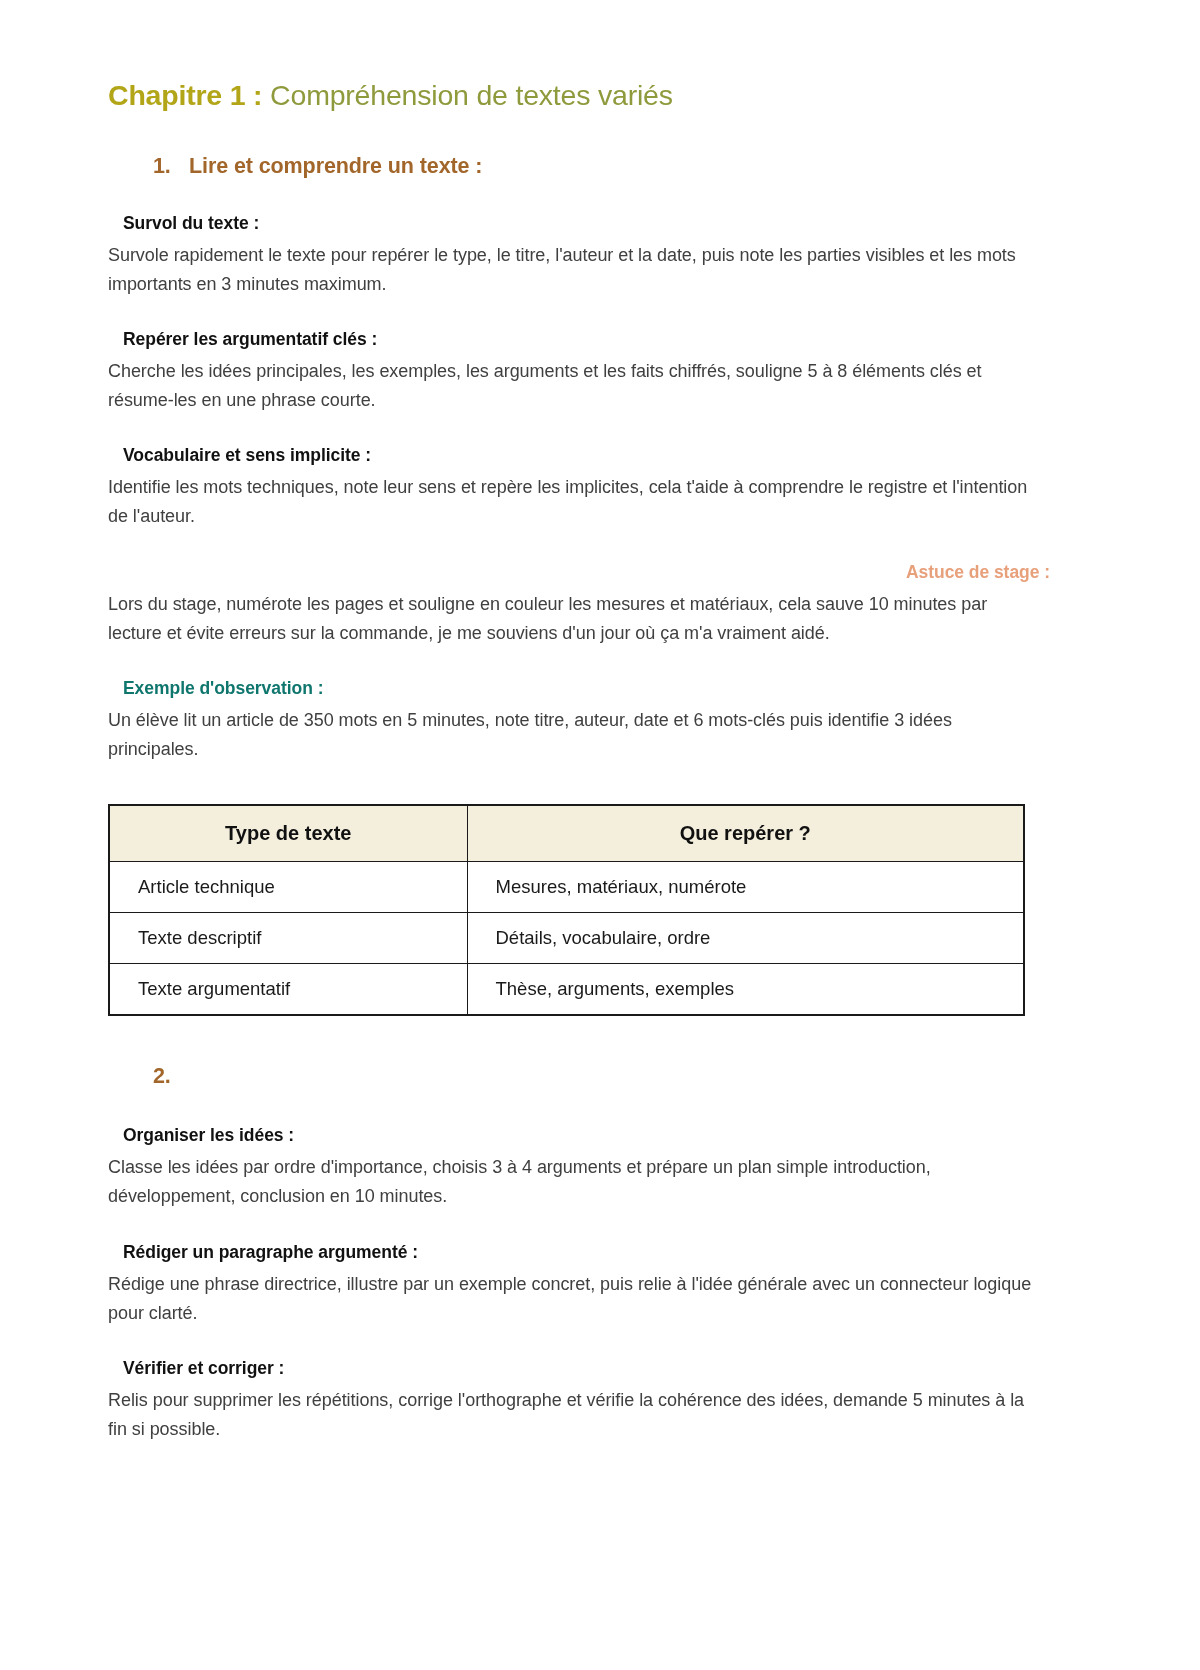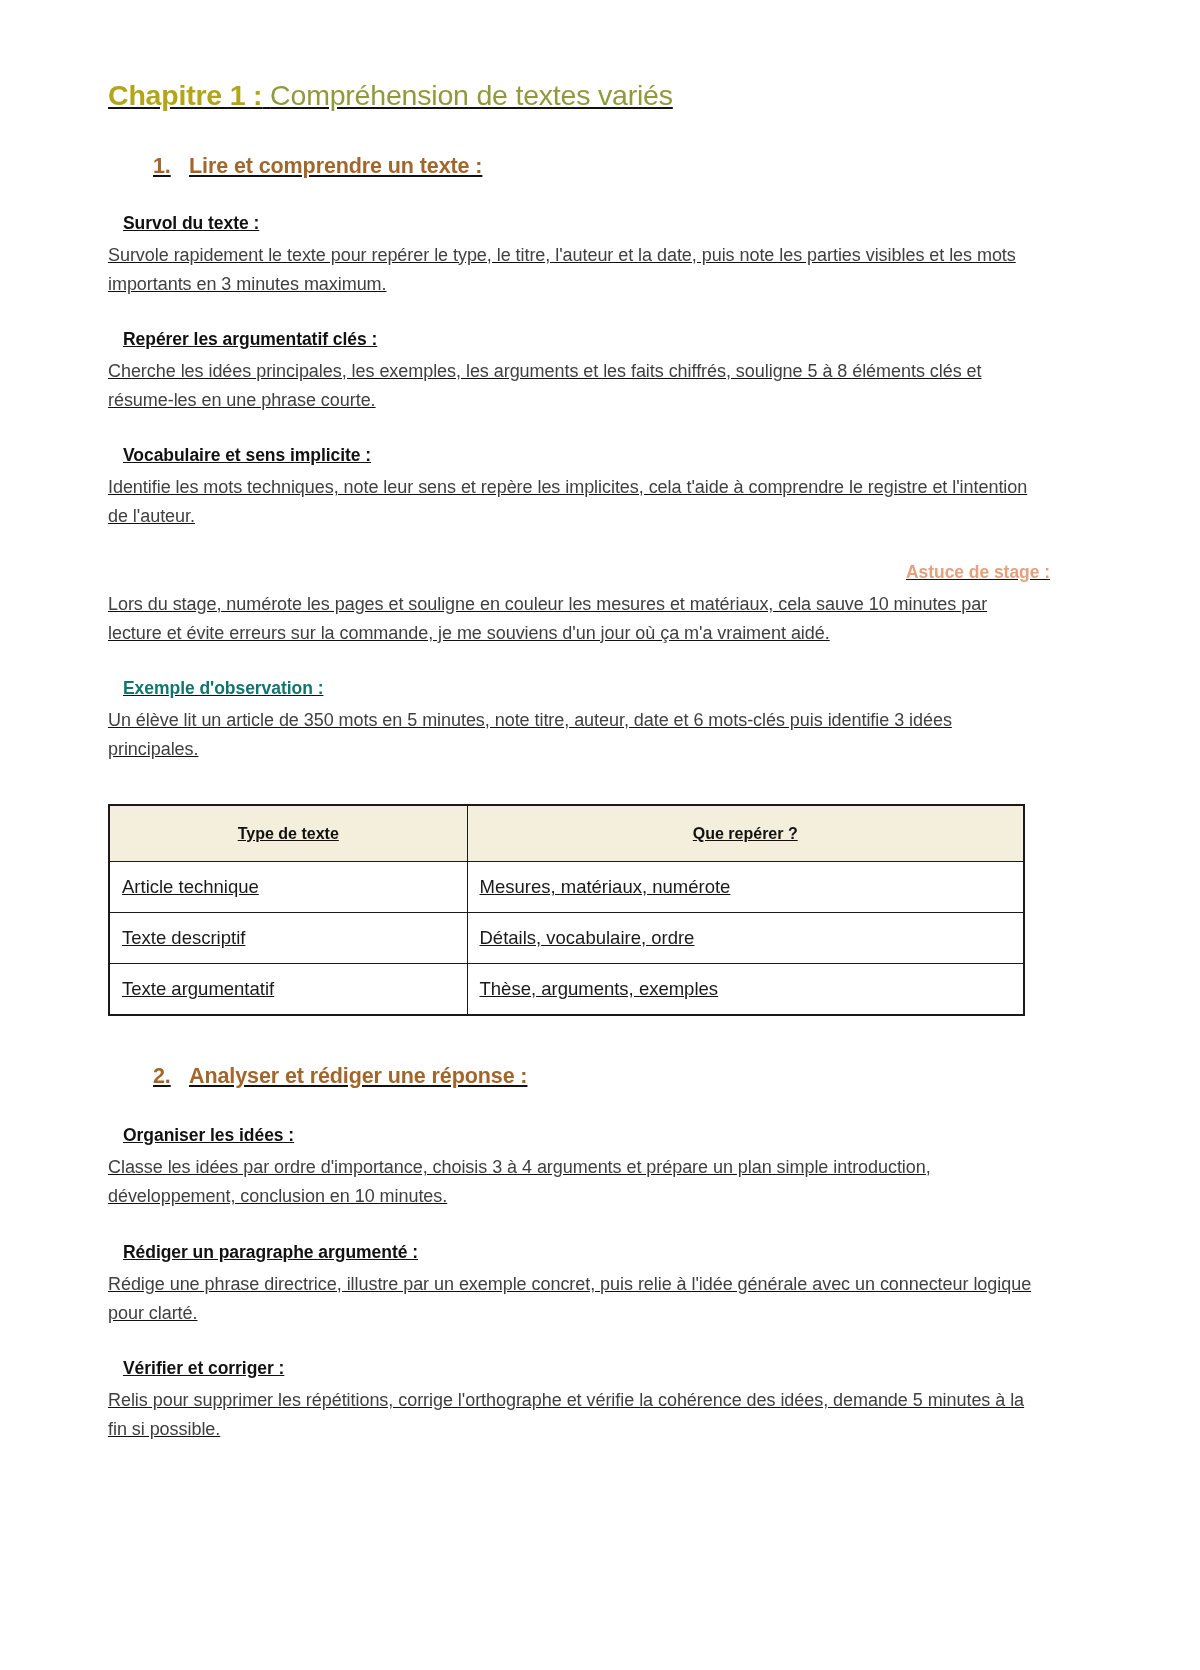--- a/index.html
+++ b/index.html
@@ -15,21 +15,20 @@
     color: #111111;
     -webkit-font-smoothing: antialiased;
   }
   .page {
     position: relative;
     width: 1200px;
     min-height: 1670px;
     box-sizing: border-box;
     padding: 78px 150px 40px 108px;
     background: #ffffff;
-    text-decoration: underline;
   }
 
   
   .chapter-title {
     font-size: 28.5px;
     line-height: 1.25;
     letter-spacing: -0.2px;
     margin: 0 0 40px 0;
     color: #9aa226;
   }
@@ -100,31 +99,31 @@
   }
   table.reper-table th,
   table.reper-table td {
     border: 1.6px solid #1a1a1a;
     padding: 0;
     vertical-align: middle;
   }
   table.reper-table th {
     background: #f4efdd;
     text-align: center;
-    font-size: 16px;
+    font-size: 20px;
     font-weight: 700;
     height: 55px;
     color: #111111;
   }
   table.reper-table td {
     background: #ffffff;
     font-size: 18.5px;
     font-weight: 400;
     height: 50px;
-    padding-left: 12px;
+    padding-left: 28px;
     color: #1a1a1a;
   }
   table.reper-table col.c1 { width: 358px; }
   table.reper-table col.c2 { width: 557px; }
 </style>
 </head>
 <body>
 
 <div class="page">
 
@@ -192,21 +191,20 @@
           </tr>
         </tbody>
       </table>
     </div>
   </div>
 
   <div class="section">
 
     <h2 class="section-heading second">
       <span class="num">2.</span>
-      <span>Analyser et rédiger une réponse :</span>
     </h2>
 
     <div class="block">
       <div class="block-title">Organiser les idées :</div>
       <p class="block-body">Classe les idées par ordre d'importance, choisis 3 à 4 arguments et prépare un plan simple introduction, développement, conclusion en 10 minutes.</p>
     </div>
 
     <div class="block">
       <div class="block-title">Rédiger un paragraphe argumenté :</div>
       <p class="block-body">Rédige une phrase directrice, illustre par un exemple concret, puis relie à l'idée générale avec un connecteur logique pour clarté.</p>

